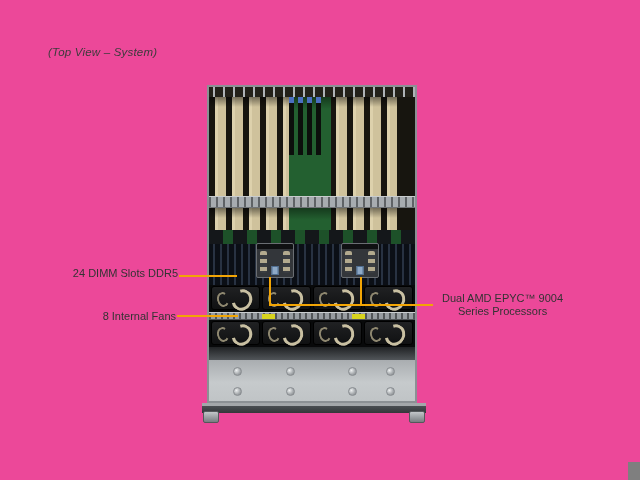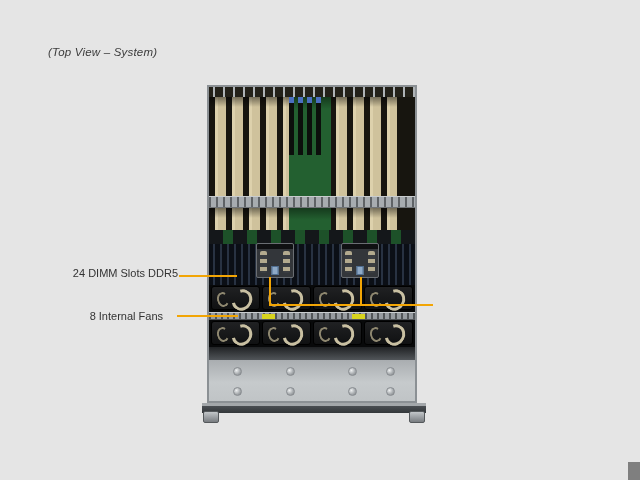--- a/index.html
+++ b/index.html
@@ -1,30 +1,30 @@
 <!DOCTYPE html>
 <html><head>
 <meta charset="utf-8">
 <style>
   html,body { margin:0; padding:0; background:#fff; }
   .screen {
-    position:relative; width:640px; height:480px; background:#e5e5e5;
+    position:relative; width:640px; height:480px; background:#ec4899;
     overflow:hidden; font-family:"Liberation Sans", sans-serif;
   }
 
   
   .caption {
     position:absolute; left:48px; top:46px;
     font-style:italic; font-size:11.5px; color:#3b3b3b; letter-spacing:.2px;
   }
   .callout {
     position:absolute; font-size:11px; color:#333333; white-space:nowrap;text-align:center;
   }
   .co-dimm { right:462px; top:267px; }
-  .co-fans { right:477px; top:310px; }
+  .co-fans { right:464px; top:310px; }
   .co-cpu  { left:442px;  top:292px; line-height:13px; }
 
   
   .lead { position:absolute; background:#F2A505; }
   .ld-dimm  { left:179px; top:275px; width:58px;  height:2px; }
   .ld-fans  { left:177px; top:315px; width:61px;  height:2px; }
   .ld-cpu-h { left:269px; top:304px; width:164px; height:2px; }
   .ld-cpu-v1{ left:269px; top:277px; width:2px;   height:29px; }
   .ld-cpu-v2{ left:360px; top:277px; width:2px;   height:29px; }
 
@@ -224,15 +224,19 @@
   </div>
 
   <div class="lead ld-dimm"></div>
   <div class="lead ld-fans"></div>
   <div class="lead ld-cpu-h"></div>
   <div class="lead ld-cpu-v1"></div>
   <div class="lead ld-cpu-v2"></div>
 
   <div class="callout co-dimm">24 DIMM Slots DDR5</div>
   <div class="callout co-fans">8 Internal Fans</div>
+  <div class="callout co-cpu">
+    <div>Dual AMD EPYC™ 9004</div>
+    <div>Series Processors</div>
+  </div>
 
   <div class="scroll-corner"></div>
 </div>
 
 </body></html>

